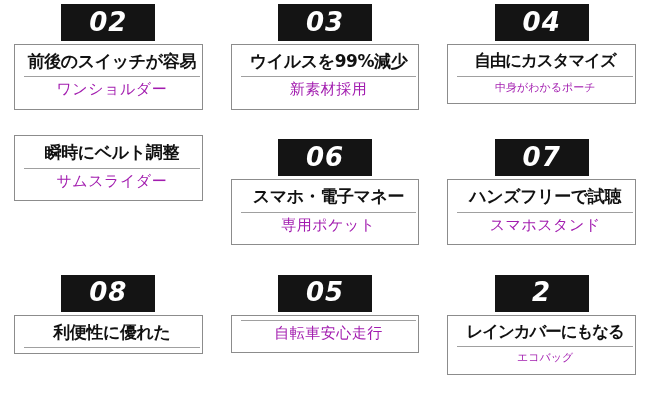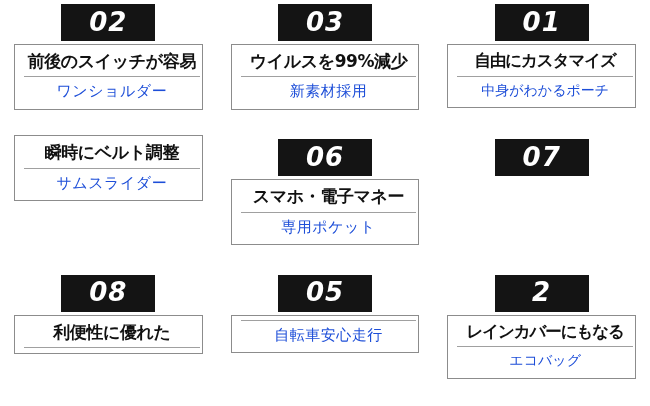--- a/index.html
+++ b/index.html
@@ -83,33 +83,33 @@
   }
 
   .card-divider {
     height: 1px;
     background: #a0a0a0;
     margin: 0 2px;
   }
 
   .card-sub {
     text-align: center;
-    font-family: Liberation Sans, sans-serif;
+    font-family: Liberation Mono, monospace;
     font-weight: 400;
     font-size: 15px;
     line-height: 1.25;
-    color: #1d4ed8;
+    color: #a21caf;
     white-space: nowrap;
     letter-spacing: 0.5px;
     padding: 5px 0 3px 0;
   }
 
   
   .tight .card-title { letter-spacing: -1.1px; font-size: 16.5px; }
-  .tight .card-sub { letter-spacing: 0px; font-size: 14px; }
+  .tight .card-sub { letter-spacing: 0px; font-size: 11px; }
 </style>
 </head>
 <body>
 
 <div id="feature-grid">
     <div class="feature-cell">
       <div class="badge">
         <span class="badge-number">02</span>
       </div>
       <div class="card">
@@ -123,21 +123,21 @@
         <span class="badge-number">03</span>
       </div>
       <div class="card">
         <div class="card-title">ウイルスを99%減少</div>
         <div class="card-divider"></div>
         <div class="card-sub">新素材採用</div>
       </div>
     </div>
     <div class="feature-cell tight">
       <div class="badge">
-        <span class="badge-number">01</span>
+        <span class="badge-number">04</span>
       </div>
       <div class="card">
         <div class="card-title">自由にカスタマイズ</div>
         <div class="card-divider"></div>
         <div class="card-sub">中身がわかるポーチ</div>
       </div>
     </div>
     <div class="feature-cell">
       <div class="card">
         <div class="card-title">瞬時にベルト調整</div>
@@ -151,20 +151,25 @@
       </div>
       <div class="card">
         <div class="card-title">スマホ・電子マネー</div>
         <div class="card-divider"></div>
         <div class="card-sub">専用ポケット</div>
       </div>
     </div>
     <div class="feature-cell">
       <div class="badge">
         <span class="badge-number">07</span>
+      </div>
+      <div class="card">
+        <div class="card-title">ハンズフリーで試聴</div>
+        <div class="card-divider"></div>
+        <div class="card-sub">スマホスタンド</div>
       </div>
     </div>
     <div class="feature-cell">
       <div class="badge">
         <span class="badge-number">08</span>
       </div>
       <div class="card">
         <div class="card-title">利便性に優れた</div>
         <div class="card-divider"></div>
       </div>

